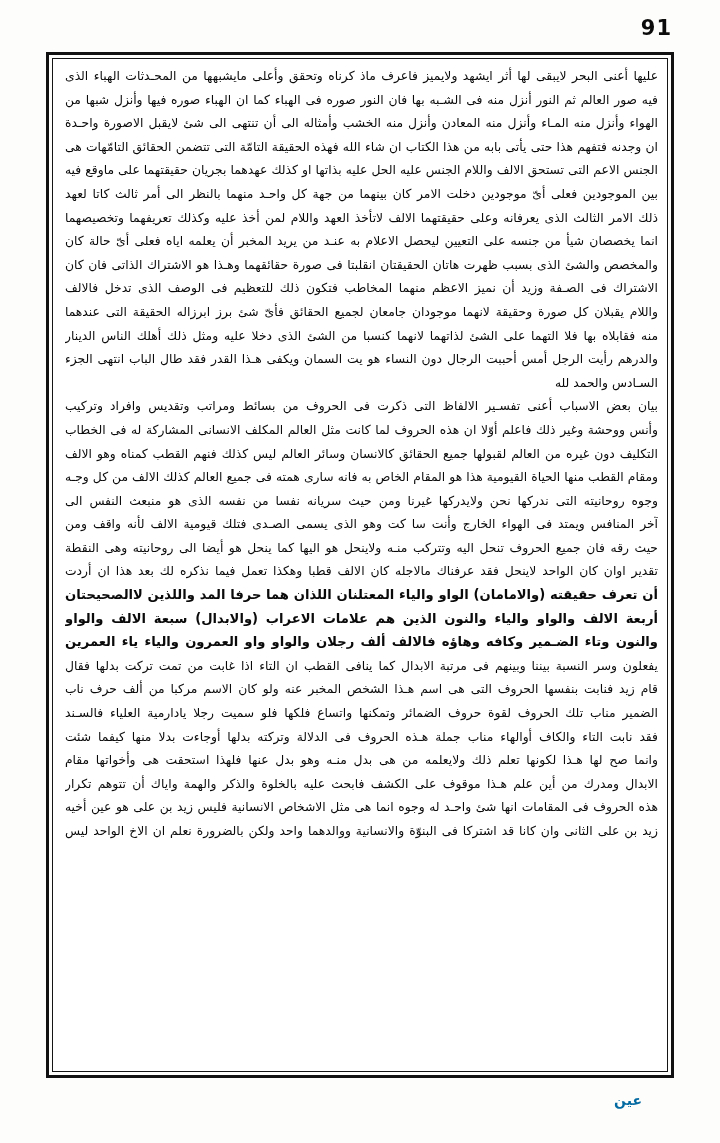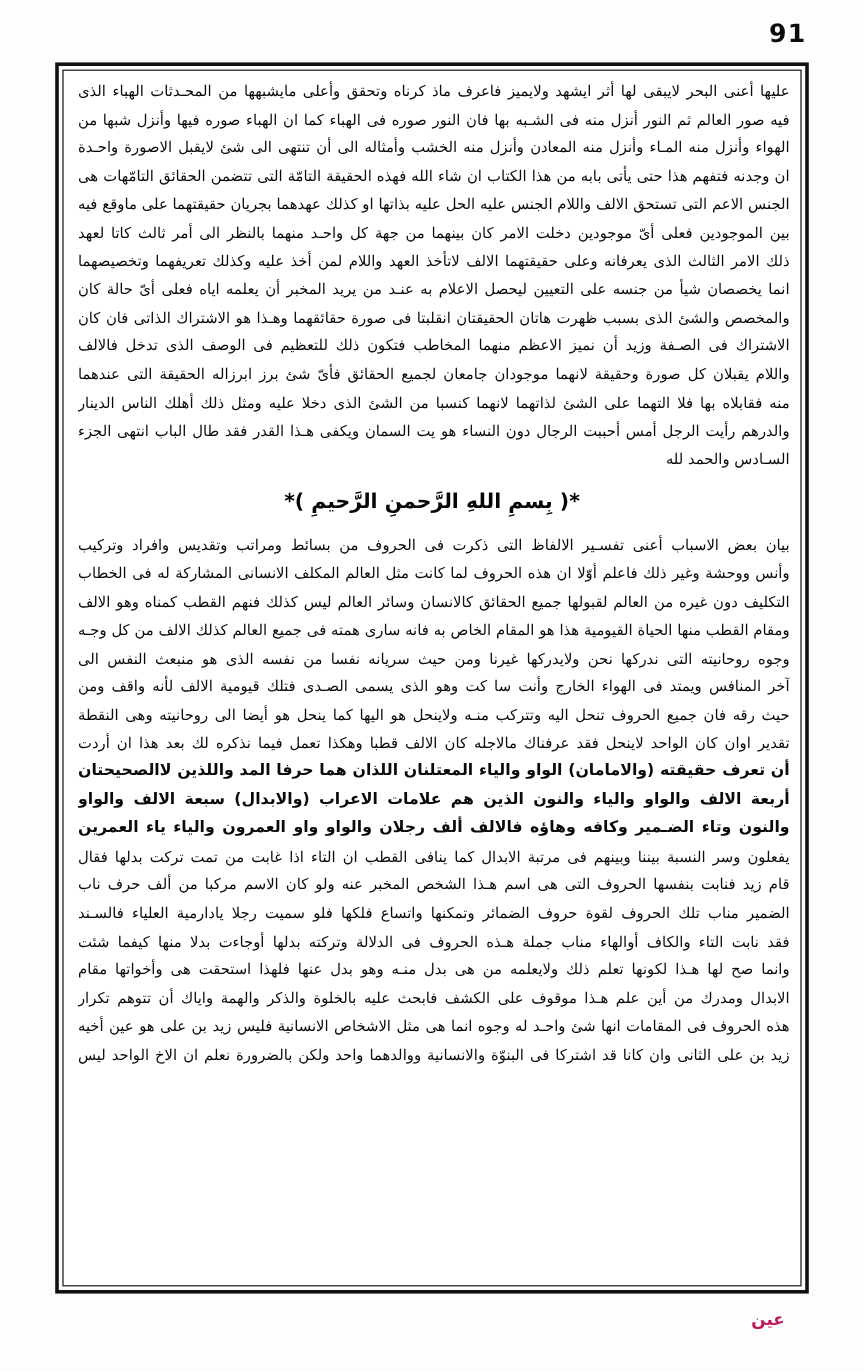--- a/index.html
+++ b/index.html
@@ -99,26 +99,26 @@
   }
   
   .line.terms {
     font-size: 13.2px;
     font-weight: 700;
     letter-spacing: 0px;
   }
   
   .catchword {
     position: absolute;
-    right: 66px;
+    right: 78px;
     top: 1092px;
     font-family: "DejaVu Sans", sans-serif;
     font-size: 14px;
     font-weight: 700;
-    color: #be185d;
+    color: #0369a1;
     direction: rtl;
   }
 </style>
 </head>
 <body>
 
 <div class="page">
 
   <div class="folio">91</div>
 
@@ -136,23 +136,20 @@
           <div class="line justified">ذلك الامر الثالث الذى يعرفانه وعلى حقيقتهما الالف لاتأخذ العهد واللام لمن أخذ عليه وكذلك تعريفهما وتخصيصهما</div>
           <div class="line justified">انما يخصصان شيأ من جنسه على التعيين ليحصل الاعلام به عنـد من يريد المخبر أن يعلمه اياه فعلى أىّ حالة كان المخصص</div>
           <div class="line justified">والمخصص والشئ الذى بسبب ظهرت هاتان الحقيقتان انقلبتا فى صورة حقائقهما وهـذا هو الاشتراك الذاتى فان كان</div>
           <div class="line justified">الاشتراك فى الصـفة وزيد أن نميز الاعظم منهما المخاطب فتكون ذلك للتعظيم فى الوصف الذى تدخل فالالف</div>
           <div class="line justified">واللام يقبلان كل صورة وحقيقة لانهما موجودان جامعان لجميع الحقائق فأىّ شئ برز ابرزاله الحقيقة التى عندهما</div>
           <div class="line justified">منه فقابلاه بها فلا التهما على الشئ لذاتهما لانهما كنسبا من الشئ الذى دخلا عليه ومثل ذلك أهلك الناس الدينار</div>
           <div class="line justified">والدرهم رأيت الرجل أمس أحببت الرجال دون النساء هو يت السمان ويكفى هـذا القدر فقد طال الباب انتهى الجزء</div>
           <div class="line last">السـادس والحمد لله</div>
         </div>
 
-        <div class="basmala-wrap">
-          <span class="basmala">*( بِسمِ اللهِ الرَّحمنِ الرَّحيمِ )*</span>
-        </div>
 
         <div>
           <div class="line justified">بيان بعض الاسباب أعنى تفسـير الالفاظ التى ذكرت فى الحروف من بسائط ومراتب وتقديس وافراد وتركيب</div>
           <div class="line justified">وأنس ووحشة وغير ذلك فاعلم أوّلا ان هذه الحروف لما  كانت مثل العالم المكلف الانسانى المشاركة له فى الخطاب لافى</div>
           <div class="line justified">التكليف دون غيره من العالم لقبولها جميع الحقائق كالانسان وسائر العالم ليس كذلك فنهم القطب كمناه وهو الالف</div>
           <div class="line justified">ومقام القطب منها الحياة القيومية هذا هو المقام الخاص به فانه سارى همته فى جميع العالم  كذلك الالف من كل وجـه من</div>
           <div class="line justified">وجوه روحانيته التى ندركها نحن ولايدركها غيرنا ومن حيث سريانه نفسا من نفسه الذى هو منبعث النفس الى</div>
           <div class="line justified">آخر المنافس ويمتد فى الهواء الخارج وأنت سا كت وهو الذى يسمى الصـدى فتلك قيومية  الالف  لأنه واقف ومن</div>
           <div class="line justified">حيث رقه فان جميع الحروف تنحل اليه وتتركب منـه  ولاينحل هو اليها كما ينحل هو أيضا الى روحانيته وهى النقطة</div>
           <div class="line justified">تقدير اوان كان الواحد لاينحل فقد عرفناك مالاجله كان الالف قطبا وهكذا تعمل فيما نذكره لك بعد هذا ان أردت</div>

